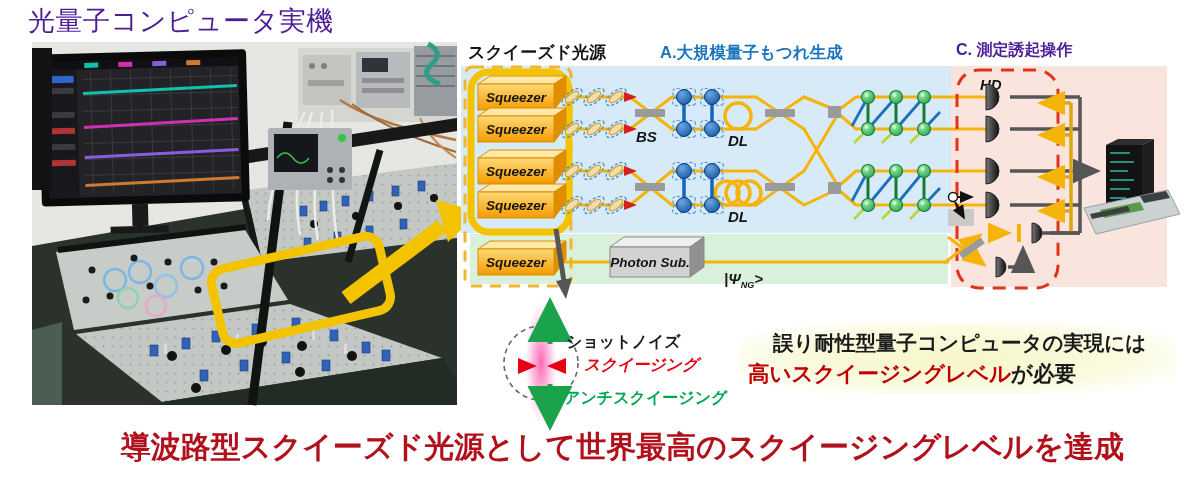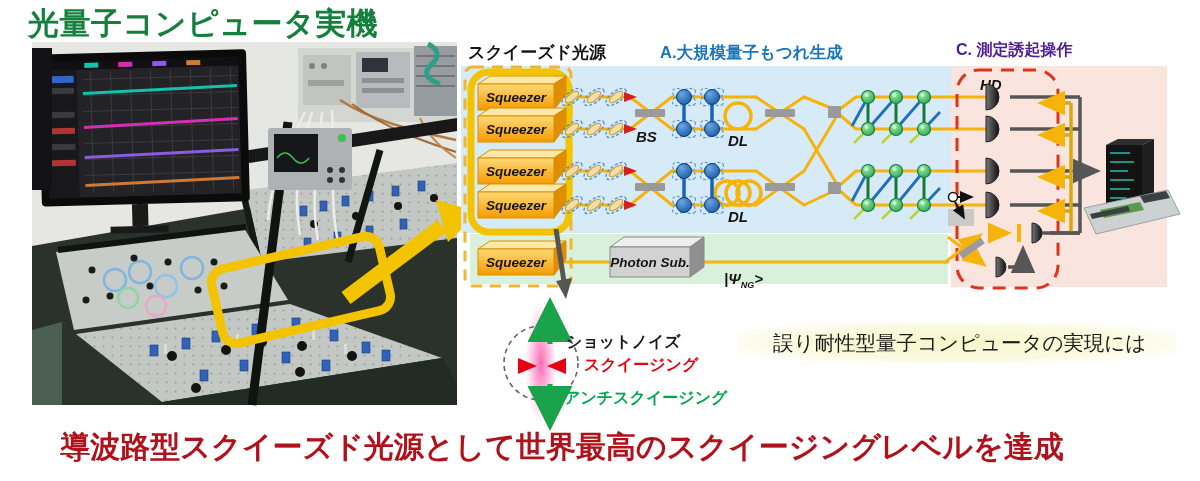--- a/index.html
+++ b/index.html
@@ -1,33 +1,33 @@
 <!DOCTYPE html>
 <html><head>
 <meta charset="utf-8">
 <style>
   html,body{margin:0;padding:0;background:#fff;}
   .stage{position:relative;width:1200px;height:481px;background:#fff;overflow:hidden;
          font-family:"Liberation Sans",sans-serif;}
   .stage svg.art{position:absolute;left:0;top:0;}
   .t{position:absolute;white-space:nowrap;line-height:1.15;}
-  .title{font-size:31px;font-weight:700;color:#15803d;letter-spacing:.5px;}
+  .title{font-size:27px;font-weight:400;color:#4c1d95;letter-spacing:.5px;}
   .lbl{font-weight:800;color:#141414;}
   .sec-a{color:#1b75bc;}
   .sec-b{color:#00a651;}
   .sec-c{color:#4c1d95;}
   .state{font-style:italic;font-weight:700;font-size:15px;color:#141414;margin-top:32px;}
   .state sub{font-size:9px;}
   .noise{font-size:16px;font-weight:800;}
   .callout{position:absolute;left:738px;top:322px;width:418px;padding:7px 10px 6px 10px;
            background:radial-gradient(ellipse at 50% 50%, rgba(246,246,198,.95) 0%, rgba(246,246,198,.55) 55%, rgba(246,246,198,0) 85%);}
-  .callout .l1{font-size:20.5px;font-weight:400;color:#1a1a1a;padding-left:25px;}
+  .callout .l1{font-size:20.5px;font-weight:700;color:#1a1a1a;padding-left:25px;}
   .callout .l2{font-size:21.5px;font-weight:800;color:#1a1a1a;margin-top:2px;}
   .callout .hl{color:#c00000;font-weight:900;}
-  .headline{position:absolute;left:0;top:427px;width:1124px;text-align:center;
+  .headline{position:absolute;left:0;top:427px;width:1124px;text-align:right;
             font-size:30px;font-weight:900;color:#b0111b;letter-spacing:0px;}
 </style>
 </head>
 <body>
 
 <div class="stage">
 
 <svg class="art" width="1200" height="481" viewBox="0 0 1200 481">
 <defs>
   <linearGradient id="gSqF" x1="0" y1="0" x2="0" y2="1">
@@ -503,22 +503,23 @@
 
 <div class="t title" style="left:28px;top:6px;">光量子コンピュータ実機</div>
 
 <div class="t lbl sec-a" style="left:660px;top:43px;font-size:16.5px;">A.大規模量子もつれ生成</div>
 <div class="t lbl" style="left:468px;top:43px;font-size:17px;">スクイーズド光源</div>
 <div class="t lbl sec-c" style="left:956px;top:41px;font-size:16px;">C. 測定誘起操作</div>
 
 <div class="t state" style="left:724px;top:238px;"><span>|Ψ</span><sub>NG</sub><span>&gt;</span></div>
 
 <div class="t noise" style="left:566px;top:333px;color:#1a1a1a;">ショットノイズ</div>
-<div class="t noise" style="left:584px;top:356px;color:#e60012;">スクイージング</div>
+<div class="t noise" style="left:584px;top:356px;color:#e60012;font-style:italic;">スクイージング</div>
 <div class="t noise" style="left:564px;top:389px;color:#00a651;">アンチスクイージング</div>
 
 <div class="callout">
   <div class="l1">誤り耐性型量子コンピュータの実現には</div>
+  <div class="l2"><span class="hl">高いスクイージングレベル</span><span>が必要</span></div>
 </div>
 
 <div class="headline">導波路型スクイーズド光源として世界最高のスクイージングレベルを達成</div>
 
 </div>
 
 </body></html>

